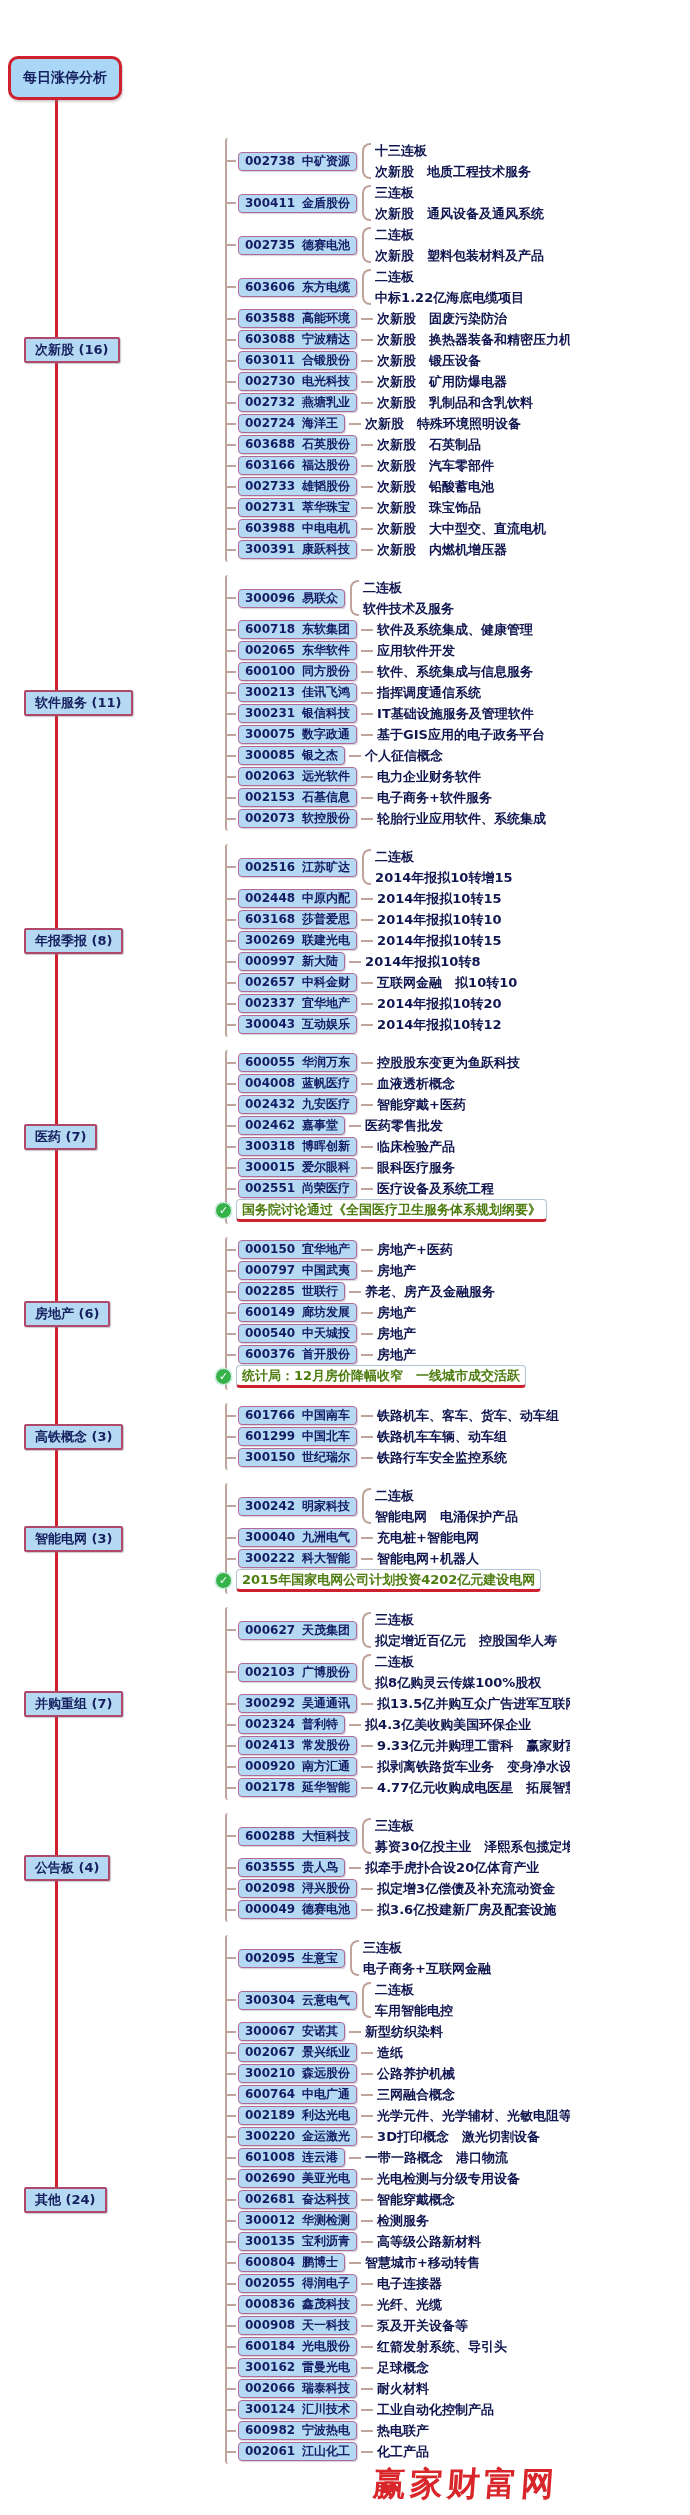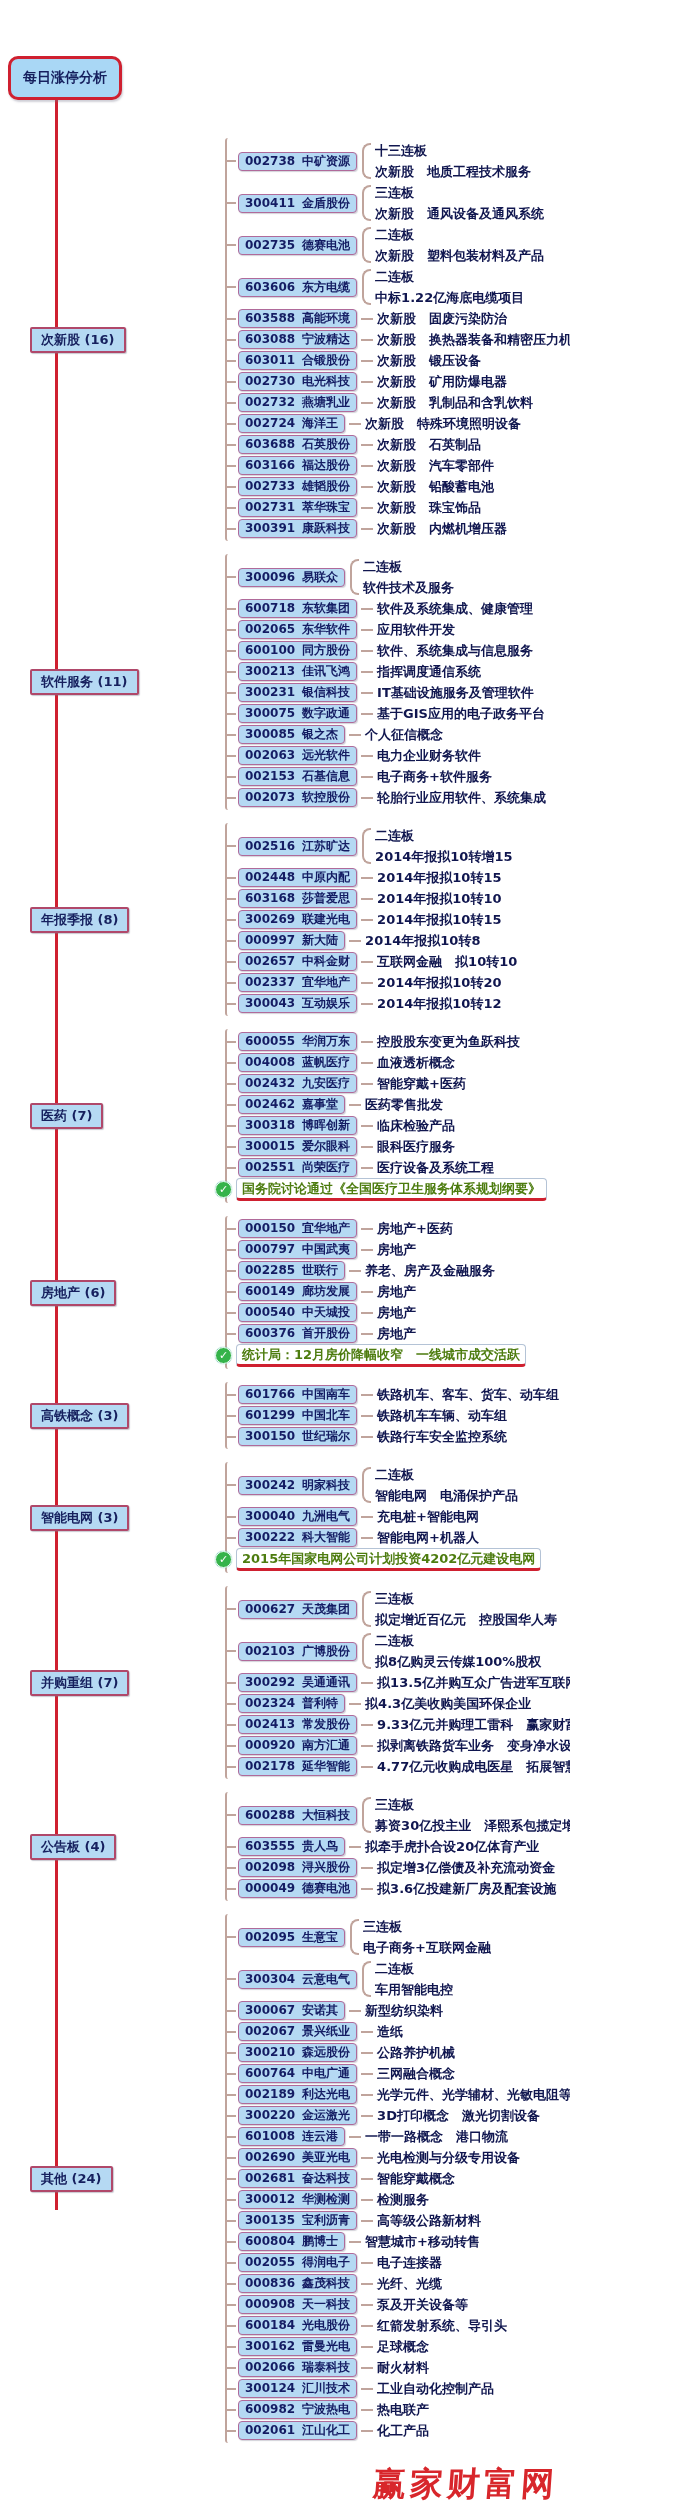--- a/index.html
+++ b/index.html
@@ -13,21 +13,21 @@
     padding:10px 12px;font-size:14px;font-weight:bold;color:#16205e;
     box-shadow:1px 2px 2px rgba(120,120,140,.35);
   }
   
   #spine{position:absolute;left:55px;top:100px;width:3px;background:#cf2030;z-index:1;}
 
   #sections{position:relative;z-index:2;padding-top:138px;}
   .section{display:flex;align-items:center;margin-bottom:13px;}
   .cat-col{flex:0 0 225px;display:flex;justify-content:flex-start;}
   .cat-box{
-    margin-left:30px;background:#b5d9f3;border:2px solid #b0486a;border-radius:2px;
+    margin-left:24px;background:#b5d9f3;border:2px solid #b0486a;border-radius:2px;
     padding:2px 9px;font-size:13px;font-weight:bold;color:#16205e;white-space:nowrap;
     box-shadow:1px 1px 1px rgba(120,120,140,.4);position:relative;z-index:2;
   }
   .entries{flex:1;display:flex;flex-direction:column;border-left:2px solid #c0a49c;
     padding:2px 8px 2px 0;border-radius:3px;}
   .entry{display:flex;align-items:center;min-height:21px;}
   .entry.two{min-height:42px;}
   .tick{width:9px;border-top:2px solid #c0a49c;margin-right:2px;flex:0 0 9px;}
   .stock-box{
     background:#b5d9f3;border:1px solid #b06a9a;border-radius:4px;
@@ -183,20 +183,28 @@
           <div class="entry">
             <div class="tick"></div>
             <div class="stock-box"><span class="code">002731</span><span class="sname">萃华珠宝</span></div>
             <div class="dash"></div>
             <div class="desc">
               <div class="dline">次新股　珠宝饰品</div>
             </div>
           </div>
           <div class="entry">
             <div class="tick"></div>
+            <div class="stock-box"><span class="code">603988</span><span class="sname">中电电机</span></div>
+            <div class="dash"></div>
+            <div class="desc">
+              <div class="dline">次新股　大中型交、直流电机</div>
+            </div>
+          </div>
+          <div class="entry">
+            <div class="tick"></div>
             <div class="stock-box"><span class="code">300391</span><span class="sname">康跃科技</span></div>
             <div class="dash"></div>
             <div class="desc">
               <div class="dline">次新股　内燃机增压器</div>
             </div>
           </div>
         </div>
       </div>
       <div class="section">
         <div class="cat-col">

